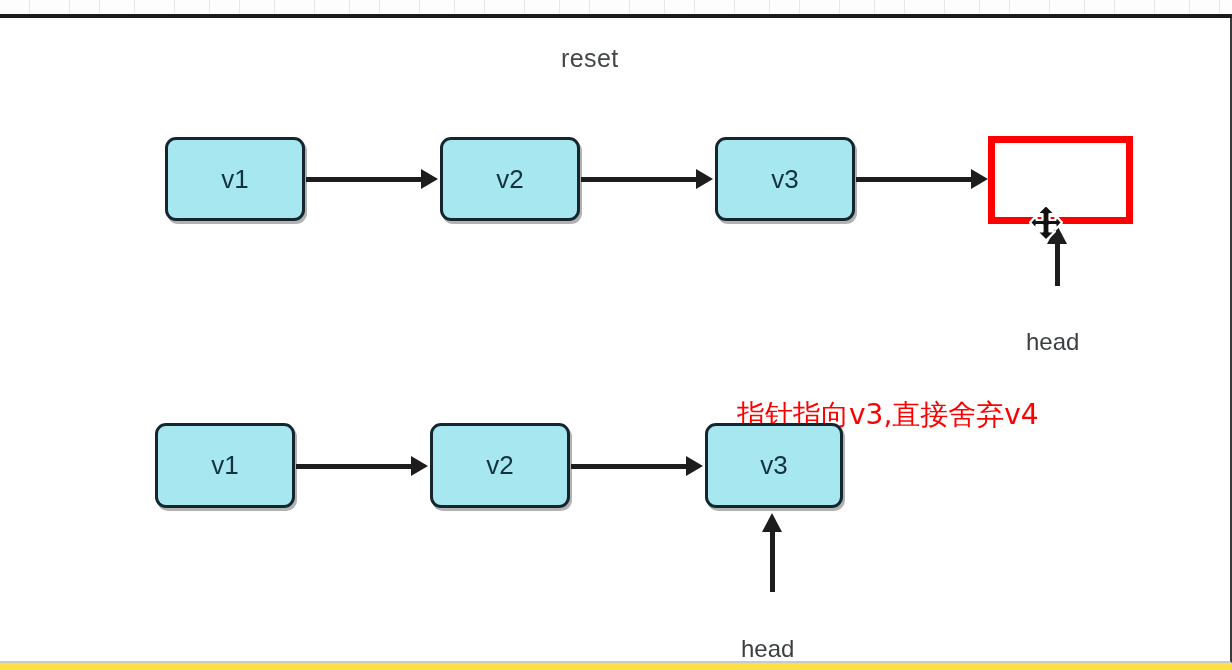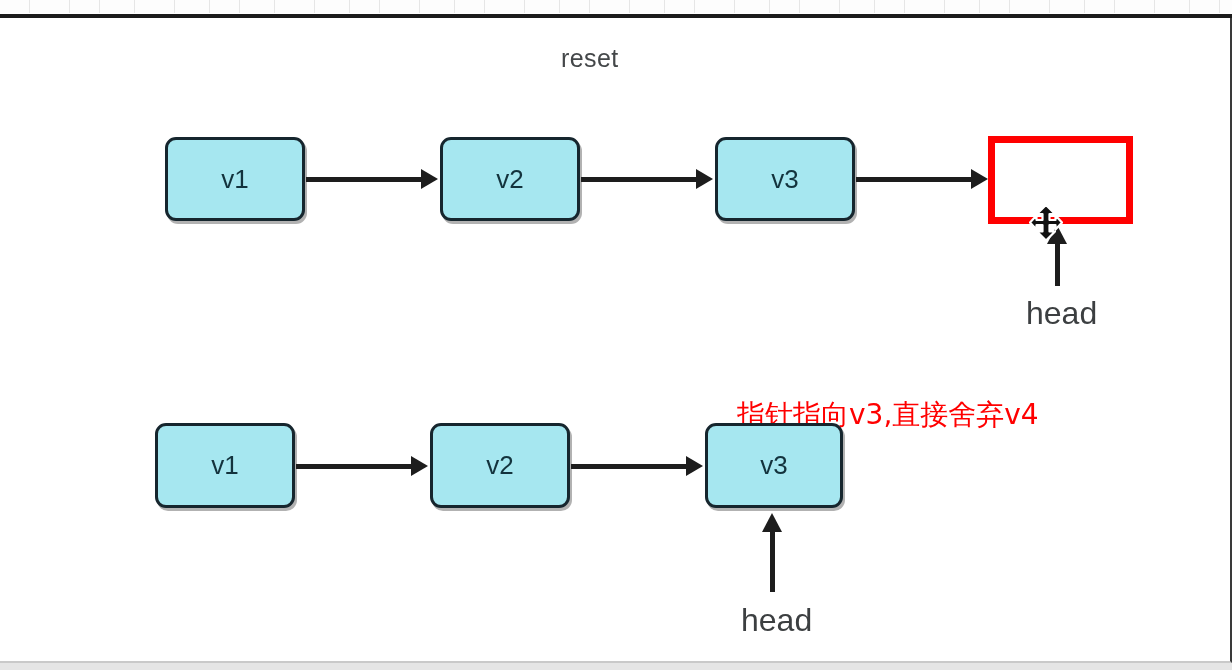--- a/index.html
+++ b/index.html
@@ -7,21 +7,21 @@
     padding: 0;
     background: #ffffff;
   }
   body {
     font-family: "Liberation Sans", "DejaVu Sans", sans-serif;
   }
   #screen {
     position: relative;
     width: 1232px;
     height: 670px;
-    background: #e5e5e5;
+    background: #fde047;
     overflow: hidden;
   }
 
   
   #ruler-band {
     position: absolute;
     left: 0;
     top: 0;
     width: 1232px;
     height: 13px;
@@ -122,23 +122,24 @@
     width: 0;
     height: 0;
     border-left: 10px solid transparent;
     border-right: 10px solid transparent;
     border-bottom: 19px solid #1d1d1d;
   }
 
   .label-text {
     position: absolute;
     color: #3c3f41;
-    font-size: 32px;
+    font-size: 24px;
     white-space: nowrap;
     font-family: "Liberation Sans", "DejaVu Sans", sans-serif;
+    margin-top: 33px;
   }
 
   
   .highlight-rect {
     position: absolute;
     border: 7px solid #ff0000;
     box-sizing: border-box;
     background: transparent;
   }
 

